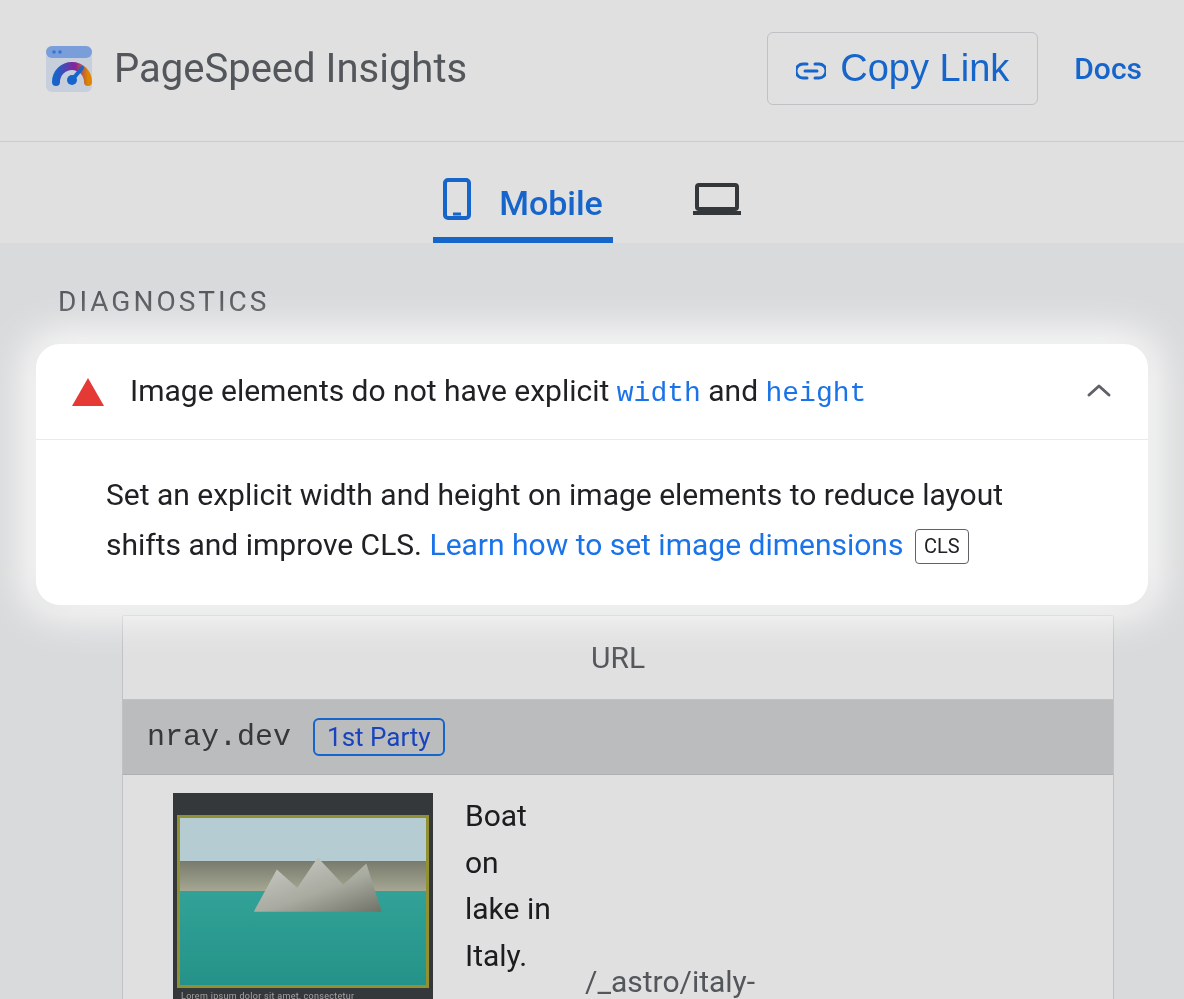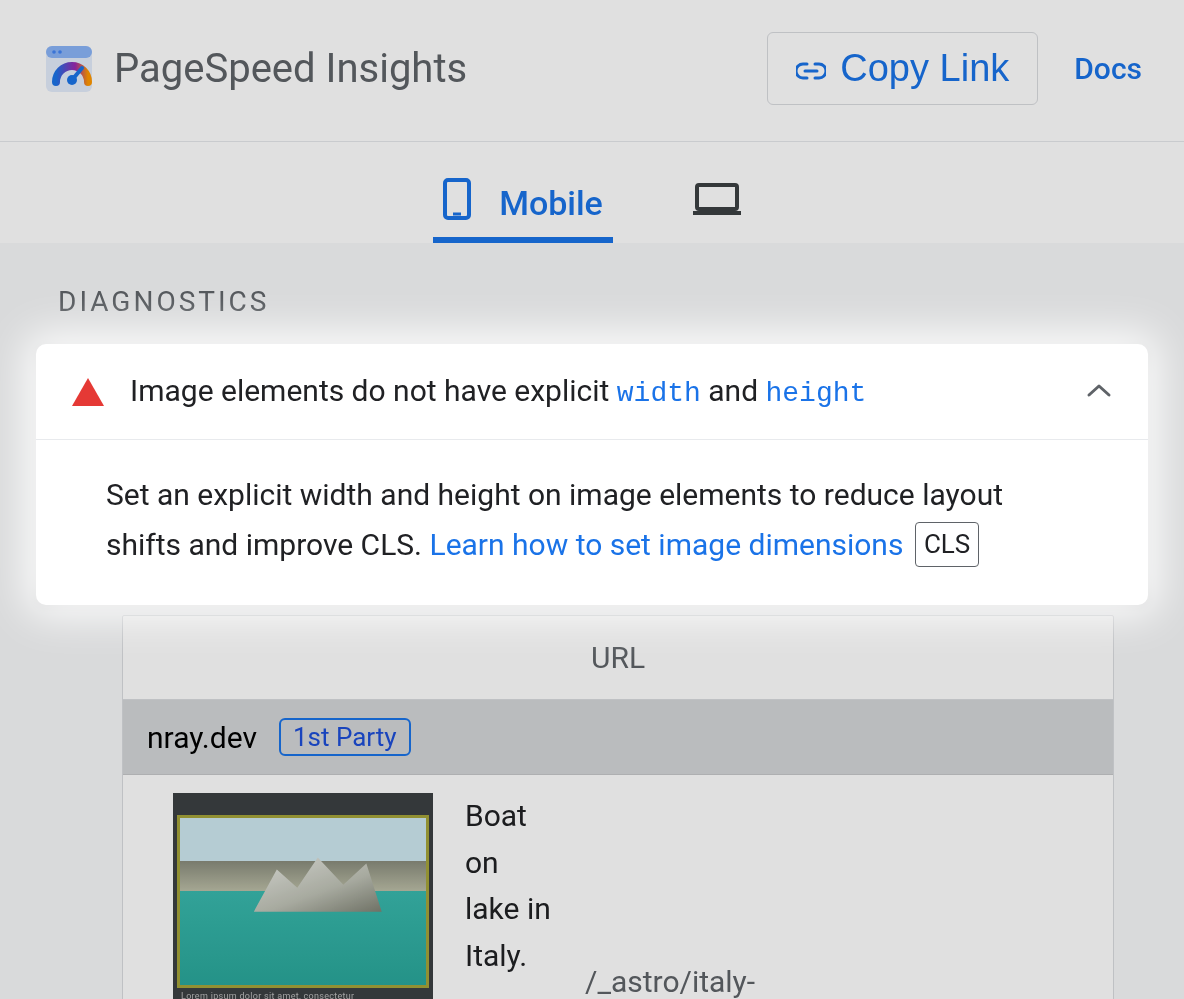--- a/index.html
+++ b/index.html
@@ -91,21 +91,21 @@
       font-size: 28px;
       letter-spacing: 3px;
       color: #5f6368;
       font-weight: 400;
     }
     .diagnostic-card {
       position: relative;
       z-index: 10;
       margin: 0 36px;
       background: #fff;
-      border-radius: 10px;
+      border-radius: 24px;
       box-shadow: 0 0 40px 12px rgba(255,255,255,0.9), 0 2px 8px rgba(0,0,0,0.08);
       padding: 0;
     }
     .card-header {
       display: flex;
       align-items: center;
       padding: 26px 30px 26px 36px;
       border-bottom: 1px solid #e8eaed;
     }
     .warn-icon {
@@ -141,21 +141,21 @@
     .learn-link {
       color: #1a73e8;
       text-decoration: none;
       cursor: pointer;
     }
     .badge {
       display: inline-block;
       border: 1.5px solid #5f6368;
       border-radius: 4px;
       padding: 0 8px;
-      font-size: 26px;
+      font-size: 20px;
       color: #202124;
       vertical-align: 2px;
       margin-left: 4px;
     }
     .table-wrap {
       margin: 10px 70px 0 122px;
       border: 1px solid #dadce0;
       border-radius: 2px;
       background: #fff;
     }
@@ -169,21 +169,22 @@
     .table-subhead {
       background: #d4d6d9;
       padding: 18px 24px;
       display: flex;
       align-items: center;
       gap: 22px;
       border-bottom: 1px solid #c6c8ca;
     }
     .domain-text {
       font-size: 30px;
-      color: #000000;
+      color: #404040;
+      font-family: Liberation Mono, monospace;
     }
     .party-badge {
       border: 2px solid #1a73e8;
       color: #1d4ed8;
       border-radius: 6px;
       padding: 2px 12px;
       font-size: 26px;
     }
     .table-row {
       display: flex;

